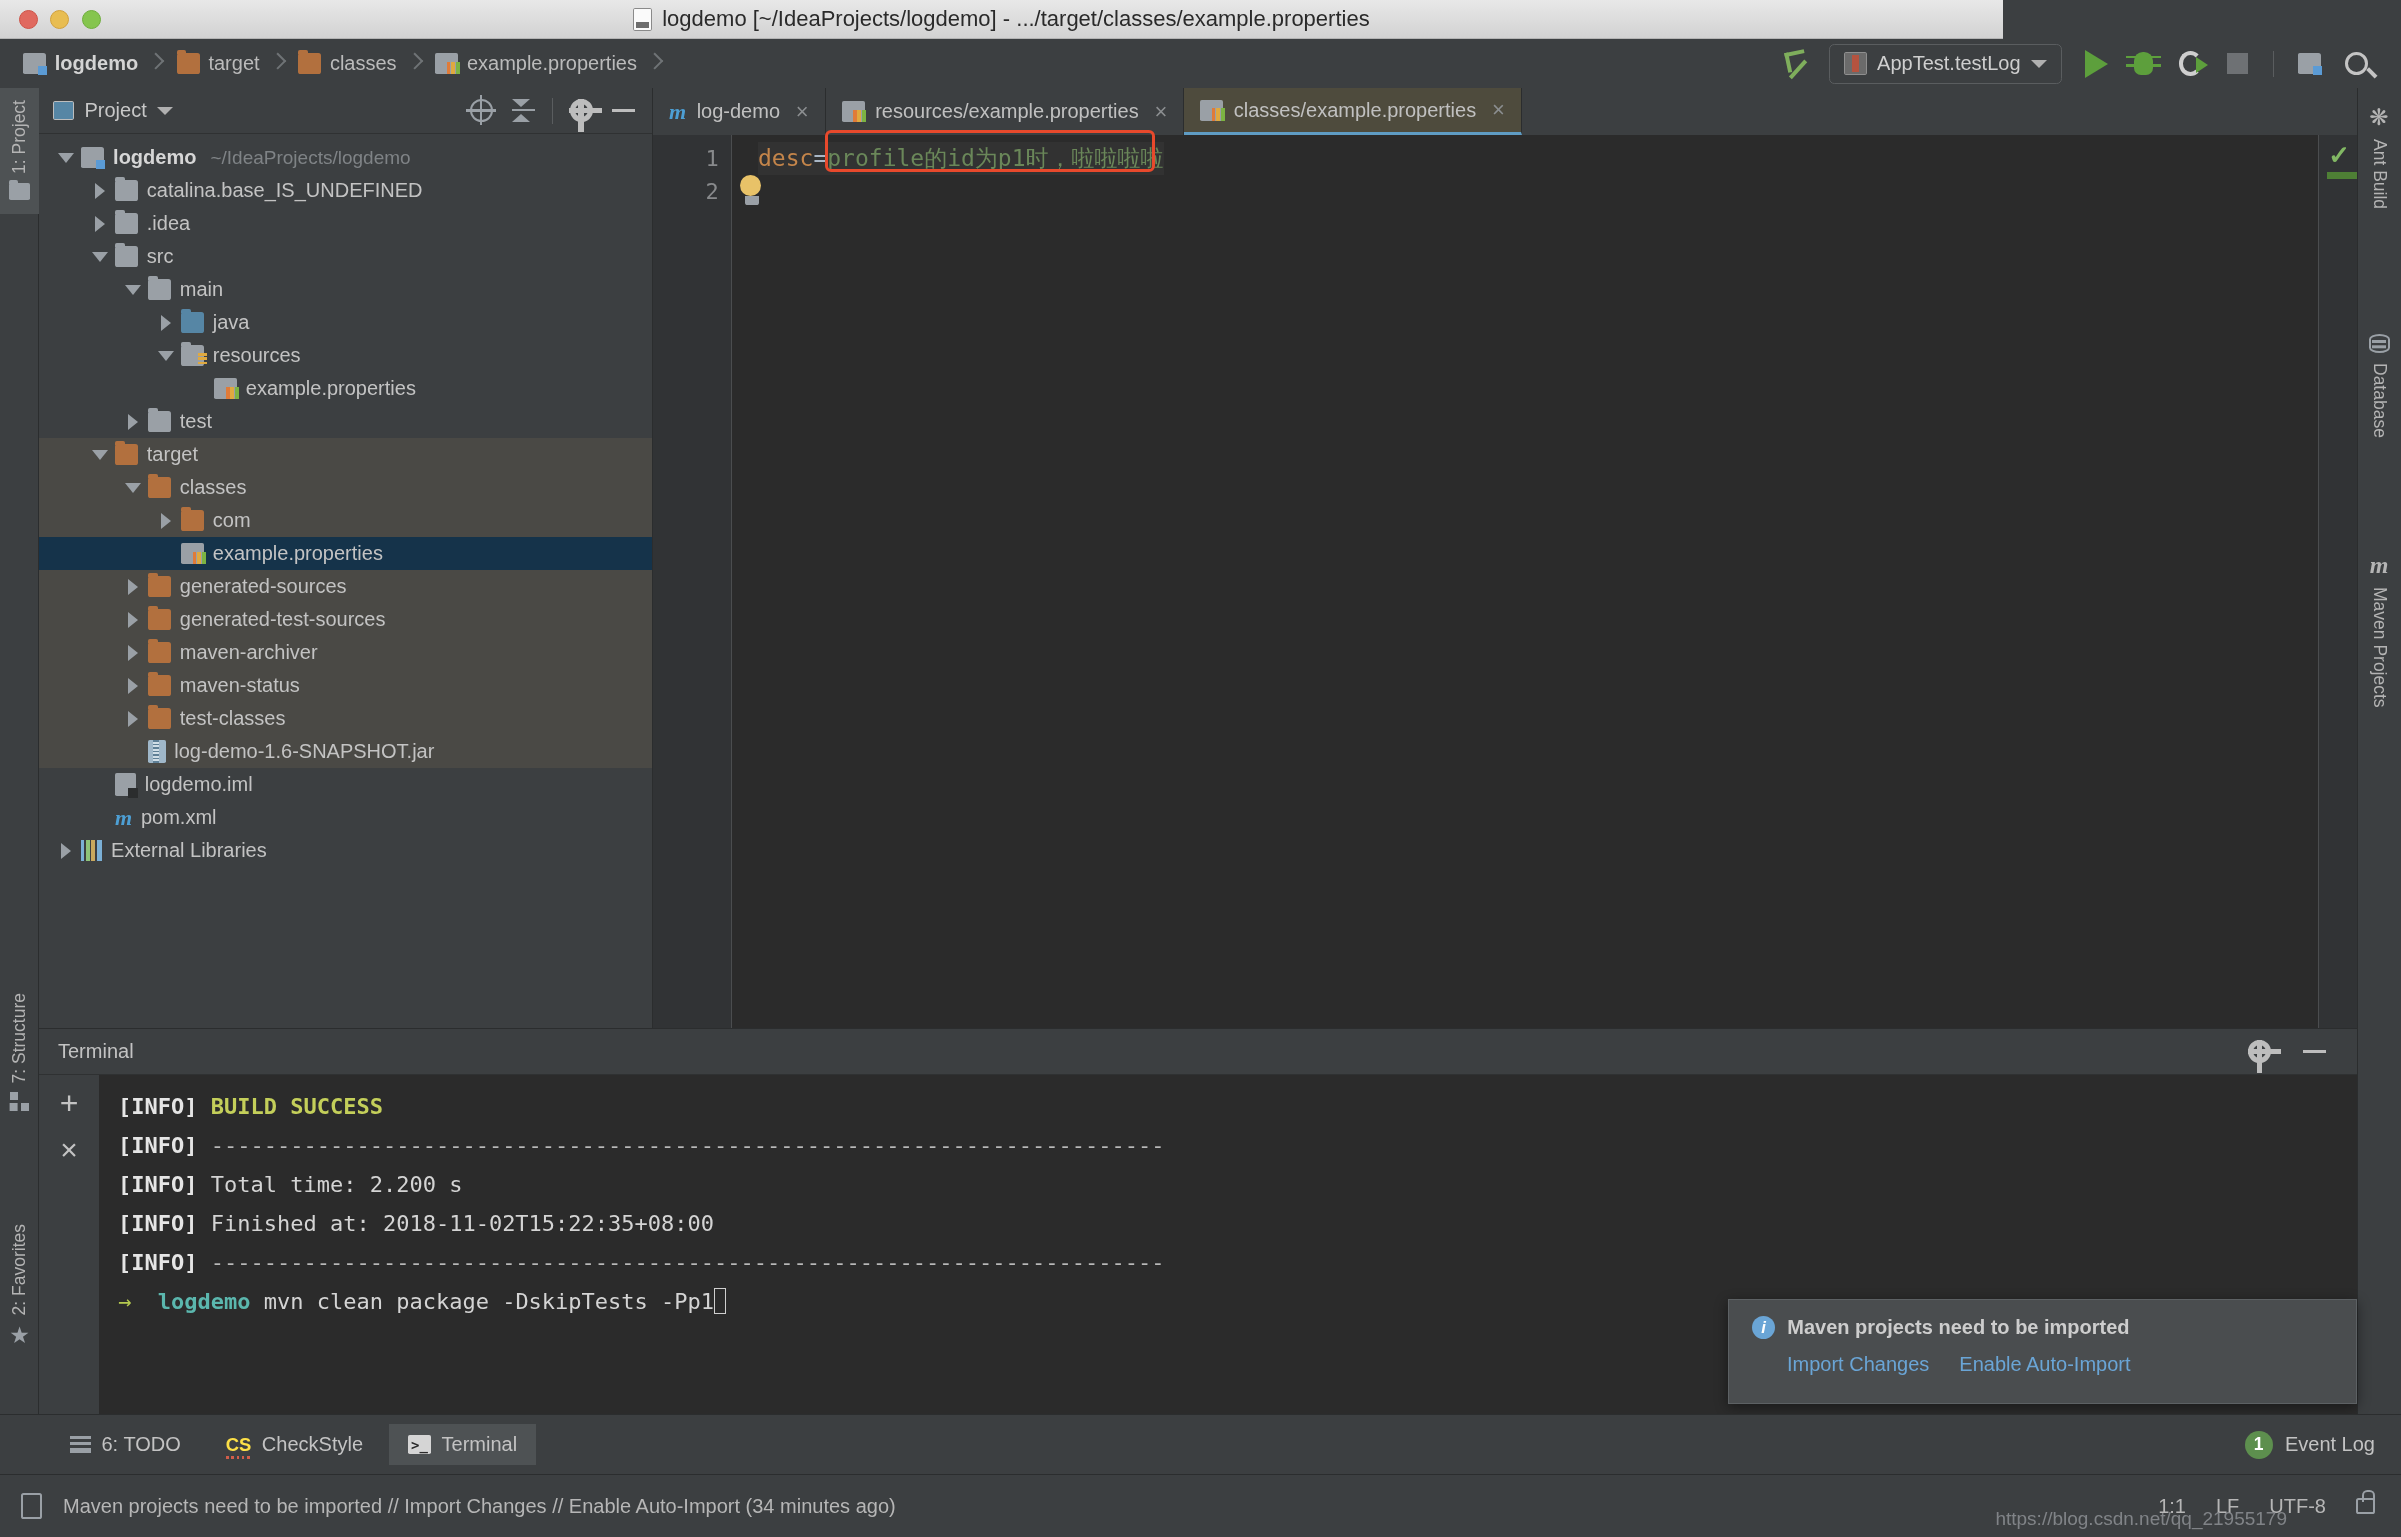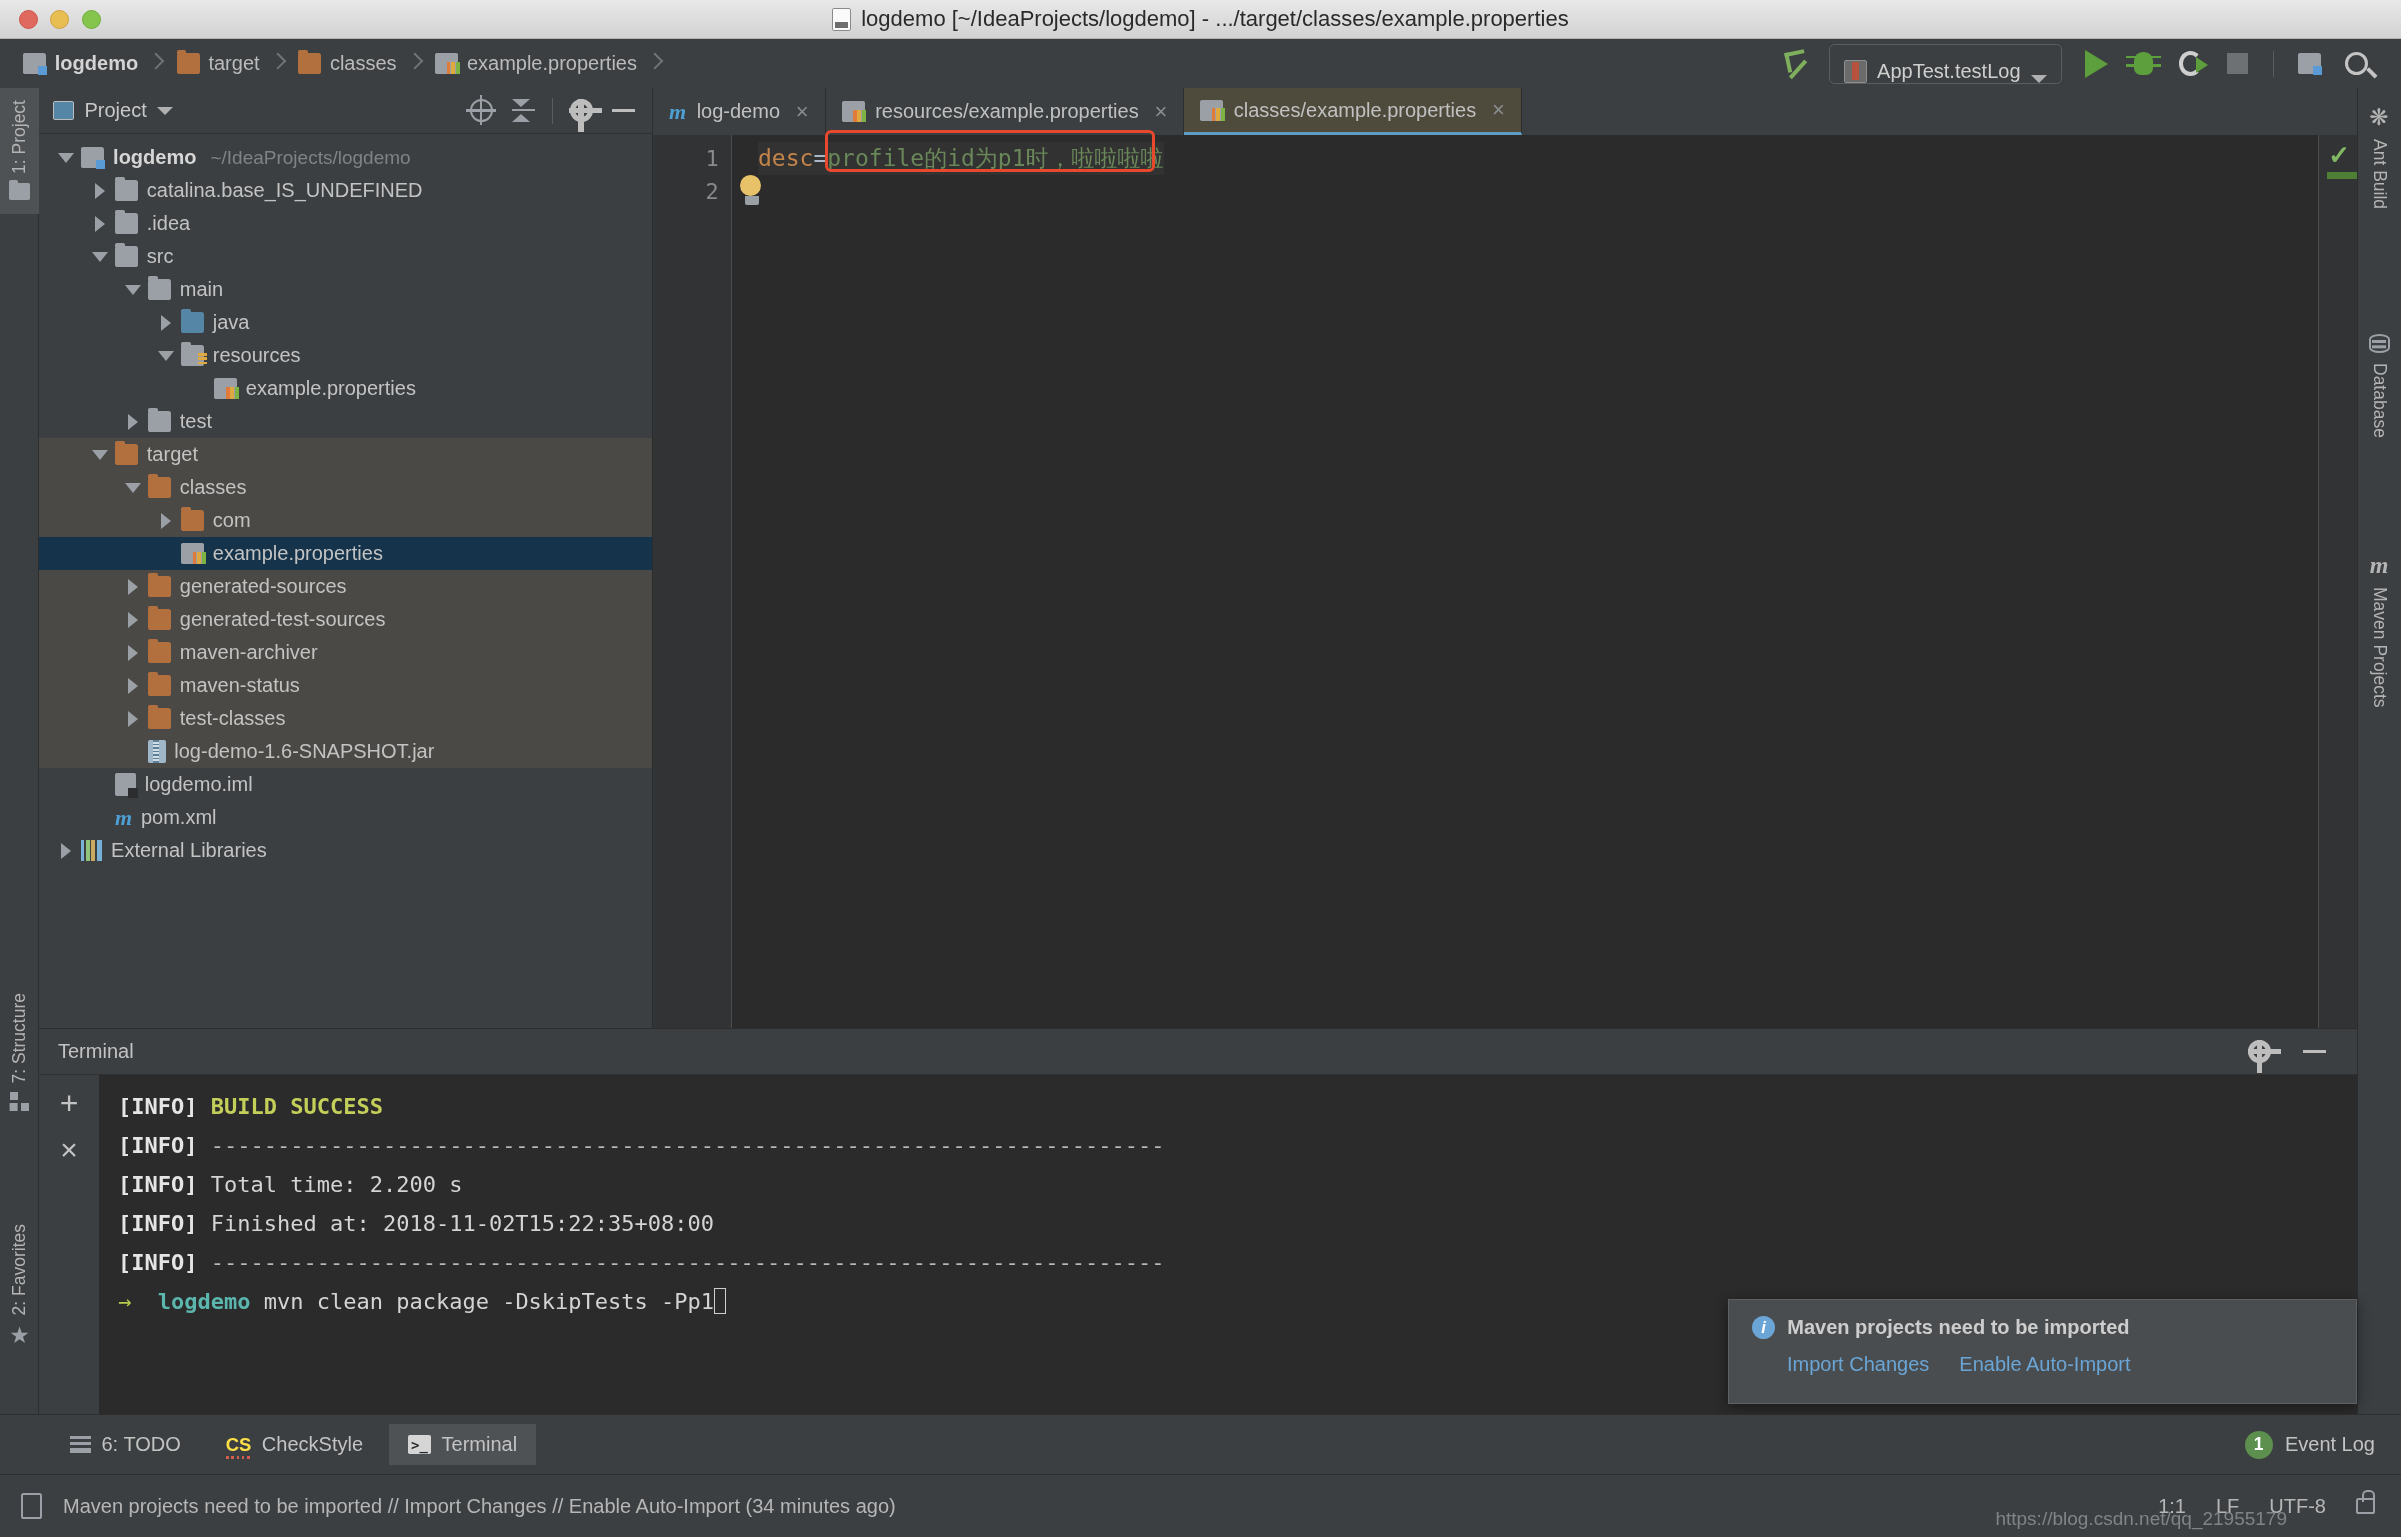--- a/index.html
+++ b/index.html
@@ -7,21 +7,21 @@
     width: 2401px; height: 1537px;
     background: #3c3f41;
     font-family: "Liberation Sans", sans-serif;
     overflow: hidden;
     -webkit-font-smoothing: antialiased;
   }
   .app { position: relative; width: 2401px; height: 1537px; background: #3c3f41; }
 
   
   .titlebar {
-    position: absolute; left: 0; top: 0; width: 2401px; height: 39px;
+    position: absolute; left: 0; top: 0; width: 2003px; height: 39px;
     background: linear-gradient(#e8e8e8, #d2d2d2);
     border-bottom: 0.9px solid #b4b4b4;
     display: flex; align-items: center;
   }
   .traffic { display: flex; gap: 12.3px; margin-left: 19px; }
   .dot { width: 19px; height: 19px; border-radius: 50%; }
   .dot.red { background: #e0695f; border: 0.9px solid #ce5347; }
   .dot.yellow { background: #e8bd52; border: 0.9px solid #d2a13c; }
   .dot.green { background: #85c54e; border: 0.9px solid #6fae3d; }
   .title-center {
@@ -84,21 +84,21 @@
   .arrow-up-left::before{
     content:''; position:absolute; left:-12.3px; top:-12.3px; width:16px; height:16px;
     border-left:4.4px solid #7fae5c; border-top:4.4px solid #7fae5c;
     transform: rotate(-12deg);
   }
   .arrow-up-left::after{
     content:''; position:absolute; left:-1.8px; top:-5.3px; width:4.4px; height:23px;
     background:#7fae5c; transform: rotate(42deg);
   }
   .runconf {
-    display:flex; align-items:flex-end; gap:10.5px; height:40px; padding: 0 14px;
+    display:flex; align-items:center; gap:10.5px; height:40px; padding: 0 14px;
     border:0.9px solid #5a5d5f; border-radius:5.3px; margin-right: 10.5px; margin-left: 7px;
   }
   .runconf-ic {
     width:23px;height:23px;background:#6b6b6b;border:1.8px solid #8f8f8f;border-radius:1.8px;position:relative;
   }
   .runconf-ic::after{content:'';position:absolute;left:50%;top:1.8px;bottom:1.8px;width:7px;margin-left:-3.5px;background:#b5533f;}
   .runconf-label { font-size:20px; color:#cfcfcf; }
   .caret-down { width:0;height:0;border-left:8px solid transparent;border-right:8px solid transparent;border-top:8.8px solid #b0b0b0; }
   .play { width:0;height:0;border-top:14px solid transparent;border-bottom:14px solid transparent;border-left:23px solid #5d9f3c; }
   .bug {

